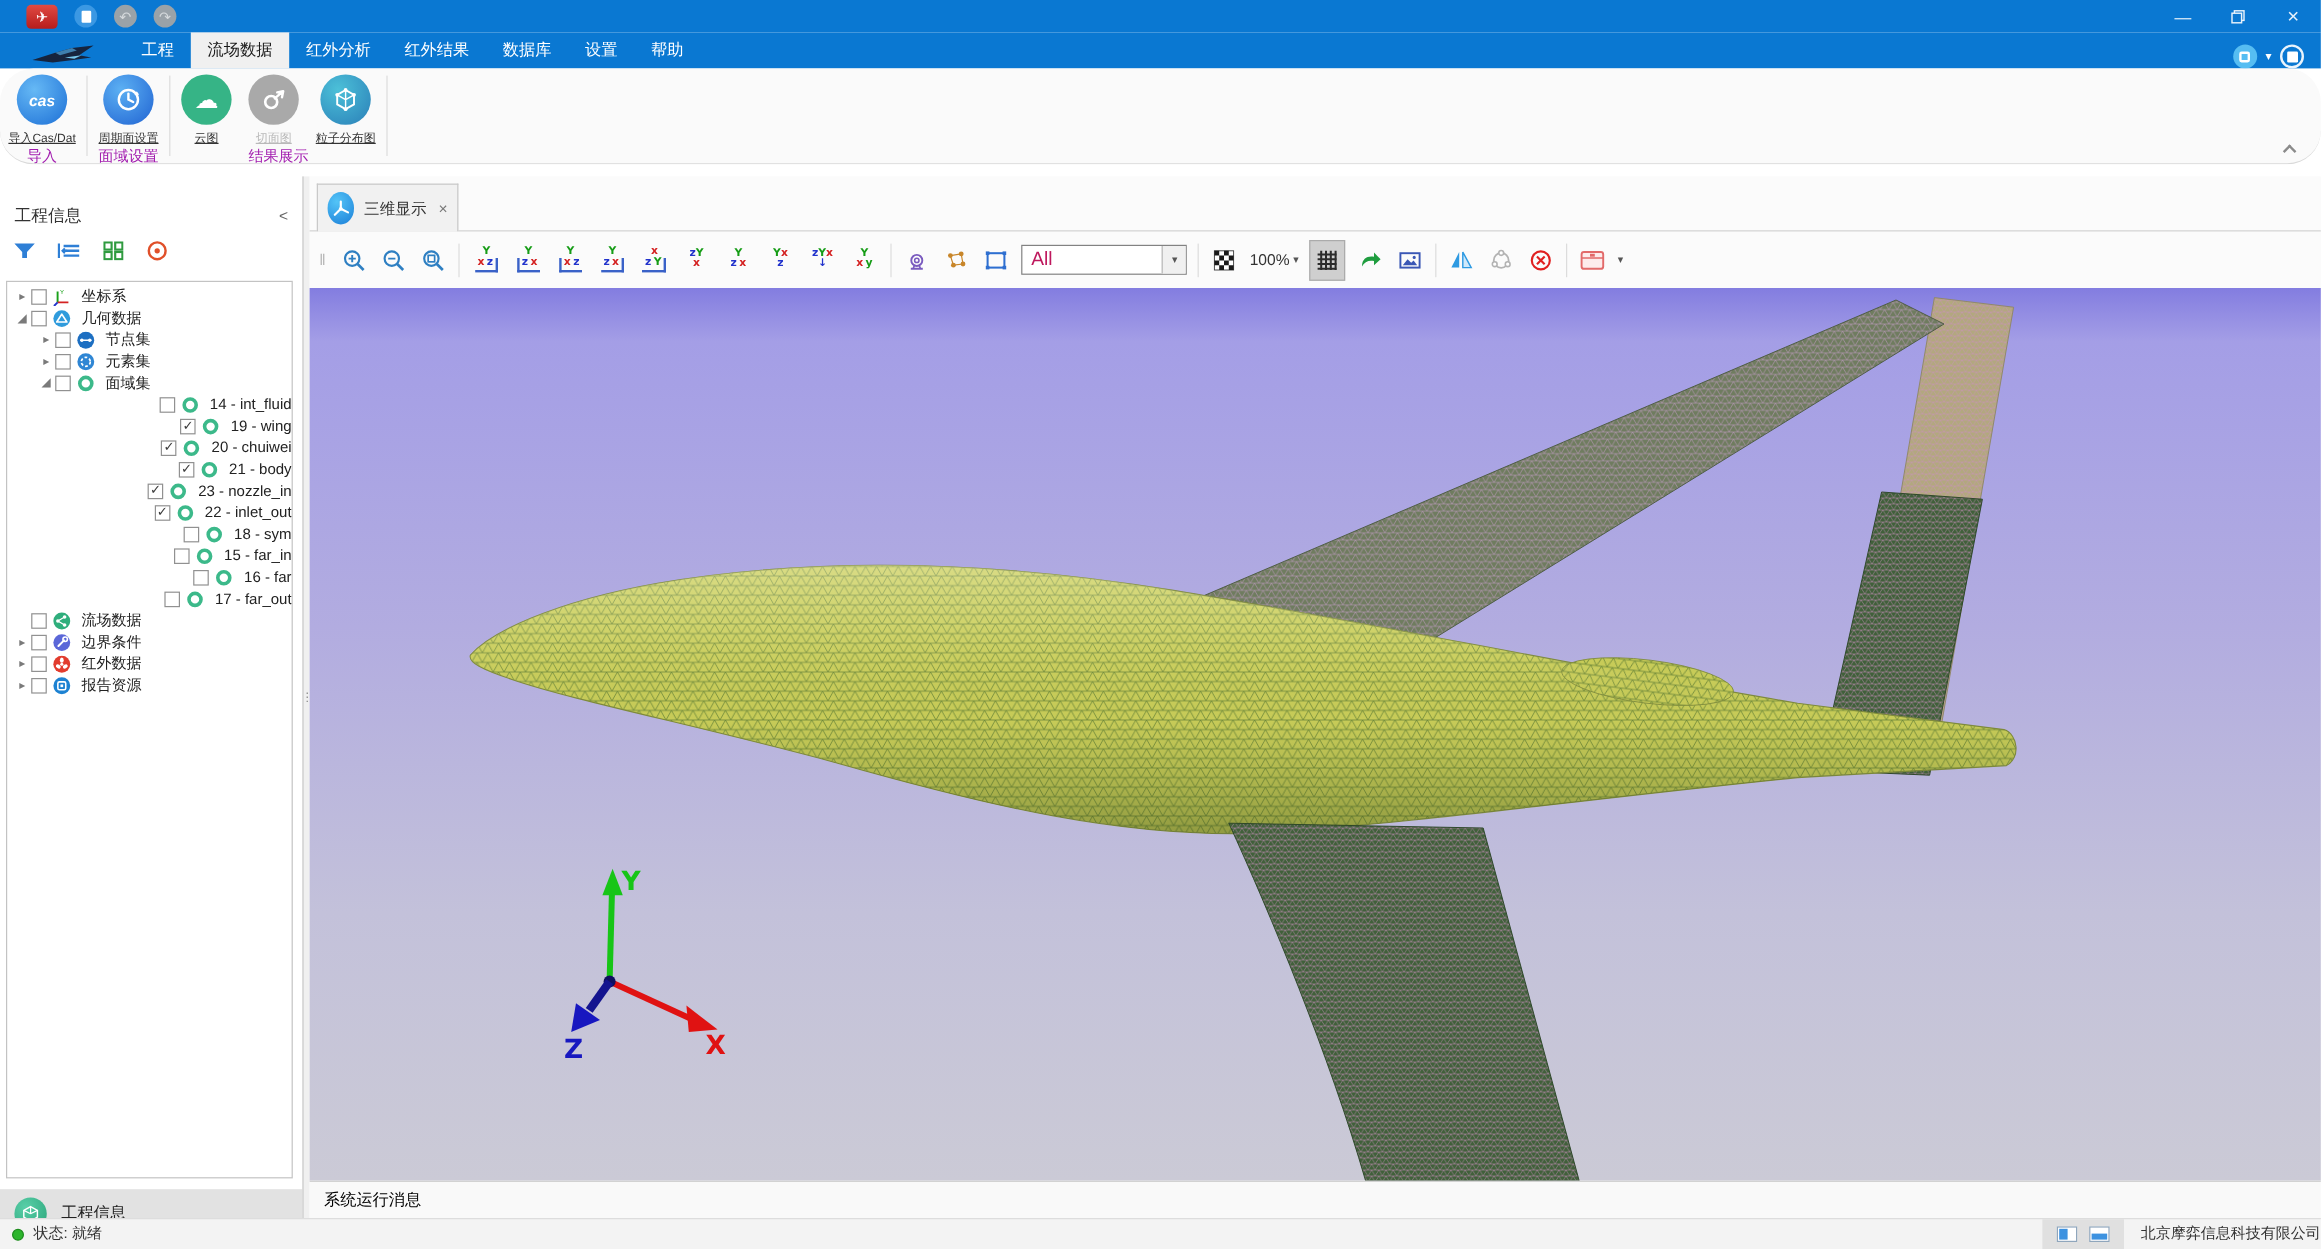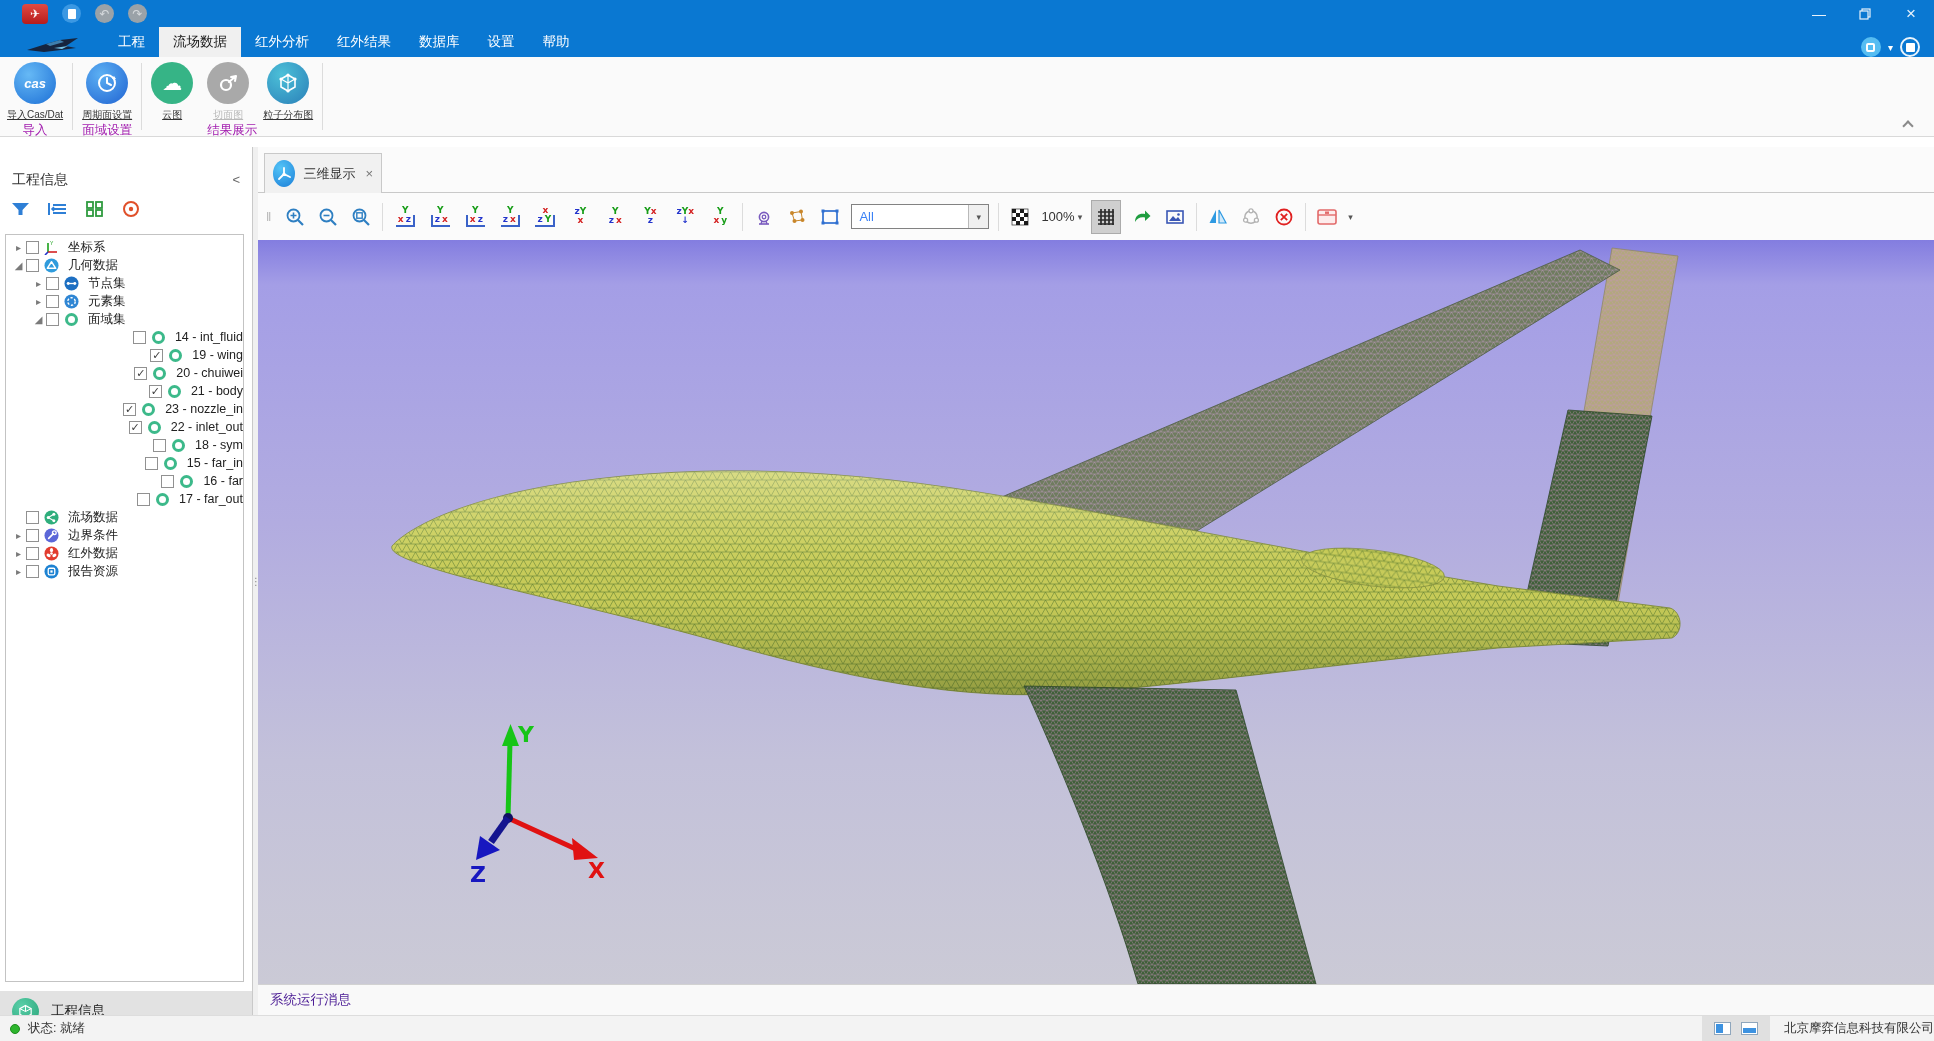--- a/index.html
+++ b/index.html
@@ -26,21 +26,21 @@
   .menuitems{display:flex;height:100%;align-items:stretch;margin-left:16px;}
   .mitem{padding:0 14px;display:flex;align-items:center;color:#fff;font-size:13.5px;cursor:default;}
   .mitem.active{background:#f0f0f0;color:#1a1a1a;}
   .menubar-right{margin-left:auto;display:flex;align-items:center;gap:7px;padding-right:14px;}
   .mr-circle{width:20px;height:20px;border-radius:50%;background:#56bdf2;display:flex;align-items:center;justify-content:center;}
   .mr-circle .sq{width:9px;height:9px;border:2px solid #fff;border-radius:2px;}
   .mr-caret{color:#fff;font-size:10px;}
   .mr-ring{width:20px;height:20px;border-radius:50%;border:2px solid #eaf4fc;display:flex;align-items:center;justify-content:center;}
   .mr-ring .bk{width:9px;height:9px;background:#fff;border-radius:1px;}
   
-  .ribbon{position:absolute;top:57px;left:0;right:0;height:80px;background:#fafafa;border-bottom:1px solid #d9d9d9;display:flex;}
+  .ribbon{position:absolute;top:57px;left:0;right:0;height:80px;background:#fafafa;border-bottom:1px solid #d9d9d9;display:flex;border-radius:28px;}
   .rgroup{display:flex;flex-direction:column;align-items:center;padding-top:5px;}
   .rbtns{display:flex;align-items:flex-start;}
   .rbtn{display:flex;flex-direction:column;align-items:center;padding:0 7px;cursor:default;}
   .rcircle{width:42px;height:42px;border-radius:50%;display:flex;align-items:center;justify-content:center;color:#fff;}
   .rc-cas{background:radial-gradient(circle at 35% 30%,#66b9f5,#1c6fd6);}
   .rc-clock{background:radial-gradient(circle at 35% 30%,#5cb0f3,#2063d2);}
   .rc-cloud{background:radial-gradient(circle at 35% 30%,#5fd0a0,#27a173;);background-color:#36b486;font-size:20px;}
   .rc-gray{background:#a9a9a9;}
   .rc-cube{background:radial-gradient(circle at 35% 30%,#4cc0d8,#2a7fb8);}
   .rlabeltxt{margin-top:4px;font-size:10px;color:#333;white-space:nowrap;text-decoration:underline;}
@@ -84,28 +84,28 @@
   .vt-handle{color:#b5b5b5;font-size:13px;letter-spacing:1px;margin-right:2px;}
   .vt{width:24px;height:24px;display:flex;align-items:center;justify-content:center;flex:0 0 auto;}
   .vt svg{display:block;}
   .vsep{width:1px;height:28px;background:#dcdcdc;flex:0 0 1px;}
   .ax{width:26px;height:24px;font:bold 9px "DejaVu Sans",sans-serif;display:flex;flex-direction:column;align-items:center;justify-content:center;line-height:1;flex:0 0 26px;}
   .ax .top{height:9px;} .ax .bot{display:flex;gap:2px;border-bottom:2px solid #3a62c8;padding:0 2px 1px;}
   .ax .nol{border-bottom:none;}
   .ax .bl{border-left:2px solid #3a62c8;} .ax .br{border-right:2px solid #3a62c8;}
   .r{color:#d42222;font-style:normal;} .g{color:#169c16;font-style:normal;} .b{color:#2233cc;font-style:normal;}
   .combo{display:flex;align-items:center;height:25px;border:1px solid #828282;background:#fff;width:138px;flex:0 0 138px;}
-  .combo-value{flex:1;padding-left:7px;font-size:13px;color:#3b82f6;}
+  .combo-value{flex:1;padding-left:7px;font-size:16px;color:#be185d;}
   .combo-btn{width:20px;height:100%;background:#f0f0f0;border-left:1px solid #b9b9b9;display:flex;align-items:center;justify-content:center;font-size:9px;color:#555;}
   .zoomlabel{font-size:13px;color:#333;display:flex;align-items:center;gap:3px;flex:0 0 auto;}
   .zoom-caret{font-size:9px;color:#555;}
   .vt.pressed{background:#cfcfcf;border:1px solid #ababab;width:30px;height:34px;}
   .canvas{position:absolute;top:93px;left:0;right:0;bottom:31px;background:linear-gradient(180deg,#837de0 0%,#a49ee6 6%,#b2ace0 38%,#c3c1da 70%,#cbcad6 100%);}
   .canvas svg{width:100%;height:100%;display:block;}
-  .msgbar{position:absolute;left:0;right:0;bottom:0;height:31px;background:#f9f9f9;border-top:1px solid #d2d2d2;display:flex;align-items:center;padding-left:12px;font-size:13.5px;color:#4c1d95;}
+  .msgbar{position:absolute;left:0;right:0;bottom:0;height:31px;background:#f9f9f9;border-top:1px solid #d2d2d2;display:flex;align-items:center;padding-left:12px;font-size:13.5px;color:#000000;}
   
   .statusbar{position:absolute;left:0;right:0;bottom:0;height:26px;background:#f3f3f3;border-top:1px solid #ddd;display:flex;align-items:center;font-size:12.5px;color:#333;}
   .sdot{width:10px;height:10px;border-radius:50%;background:#2db52d;border:1px solid #1d8c1d;margin:0 8px 0 10px;}
   .sb-right{margin-left:auto;display:flex;align-items:center;}
   .lt-box{background:#e0e0e0;height:26px;display:flex;align-items:center;gap:10px;padding:0 12px;}
   .lt{width:17px;height:13px;border:1px solid #8fa6bc;background:#fff;position:relative;}
   .lt1::before{content:"";position:absolute;left:1px;top:1px;bottom:1px;width:7px;background:#3d92e0;}
   .lt2::before{content:"";position:absolute;left:1px;right:1px;bottom:1px;height:5px;background:#3d92e0;}
   .company{padding:0 0 0 14px;}
 </style>

